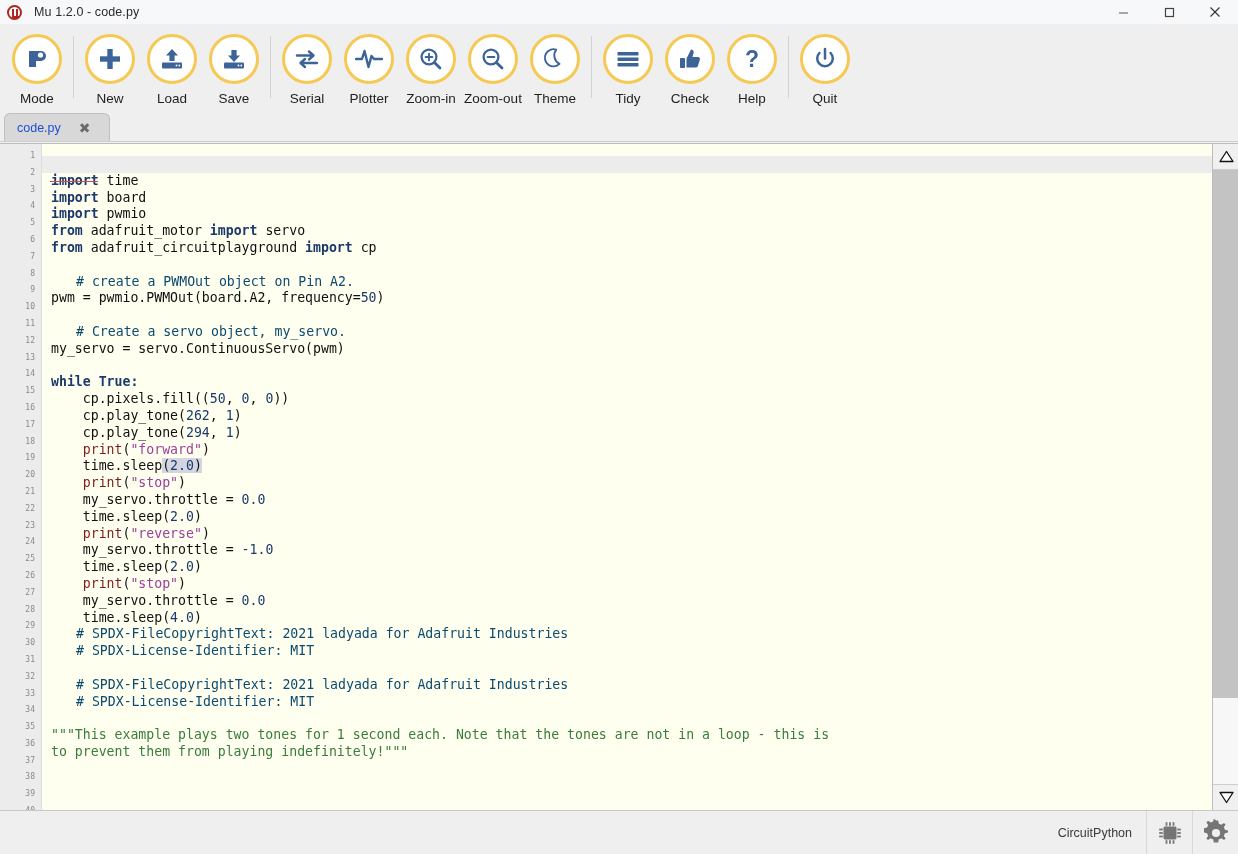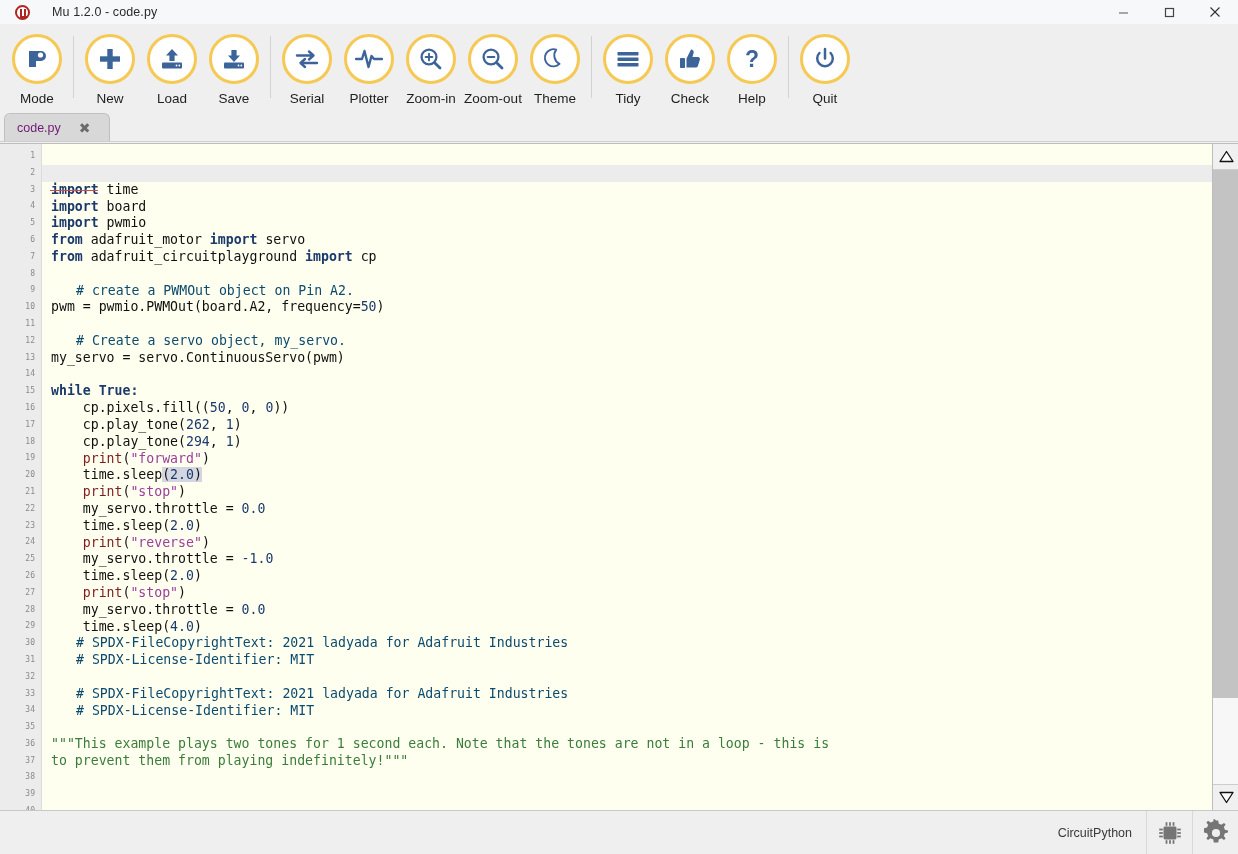--- a/index.html
+++ b/index.html
@@ -11,21 +11,21 @@
   }
   body { position: relative; }
 
   
   .titlebar {
     height: 24px; width: 100%;
     background: #f6f8f9;
     display: flex; align-items: center;
     position: relative;
   }
-  .title-left { display: flex; align-items: center; padding-left: 7px; gap: 22px; margin-left: 8px; }
+  .title-left { display: flex; align-items: center; padding-left: 7px; gap: 12px; }
   .mu-logo {
     width: 15px; height: 15px; border-radius: 50%;
     background: #ffffff; border: 2px solid #b02422;
     position: relative; flex: none;
   }
   .mu-logo::after {
     content: ""; position: absolute;
     left: 3px; top: 2.5px; width: 5px; height: 7px;
     border-left: 2.4px solid #b02422;
     border-bottom: 2.4px solid #b02422;
@@ -86,21 +86,21 @@
   .tab {
     position: absolute; left: 4px; bottom: 0;
     height: 28px; min-width: 106px;
     background: #d8d8d8;
     border: 1px solid #c0c0c0; border-bottom: none;
     border-top-left-radius: 6px; border-top-right-radius: 6px;
     display: flex; align-items: center;
     padding: 0 8px 0 12px; gap: 18px;
     cursor: pointer;
   }
-  .tab-label { font-size: 12.5px; color: #701a75; }
+  .tab-label { font-size: 12.5px; color: #1d4ed8; }
   .tab-close {
     font-size: 14px; color: #6b6b6b; font-weight: bold; line-height: 1;
     font-family: "DejaVu Sans", sans-serif;
     cursor: pointer;
   }
 
   
   .editor-wrap {
     position: absolute;
     left: 0; right: 0; top: 143px; bottom: 44px;
@@ -116,21 +116,21 @@
     text-align: right;
   }
   .gutter div {
     height: 16.8px; line-height: 16.8px;
     font-family: "DejaVu Sans Mono", monospace;
     font-size: 8px; color: #8a8a8a;
     padding-right: 6px;
   }
   .code {
     flex: 1 1 auto; position: relative;
-    padding-top: 21px; padding-left: 9px;
+    padding-top: 12px; padding-left: 9px;
     font-family: "DejaVu Sans Mono", monospace;
     font-size: 13.2px;
     overflow: hidden;
   }
   .code .ln {
     height: 16.8px; line-height: 16.8px;
     white-space: pre; color: #101010;
   }
   .code .ln.cur { background: #ececec; margin-left: -9px; padding-left: 9px; }
   .kw   { color: #1b3a6b; font-weight: bold; }

